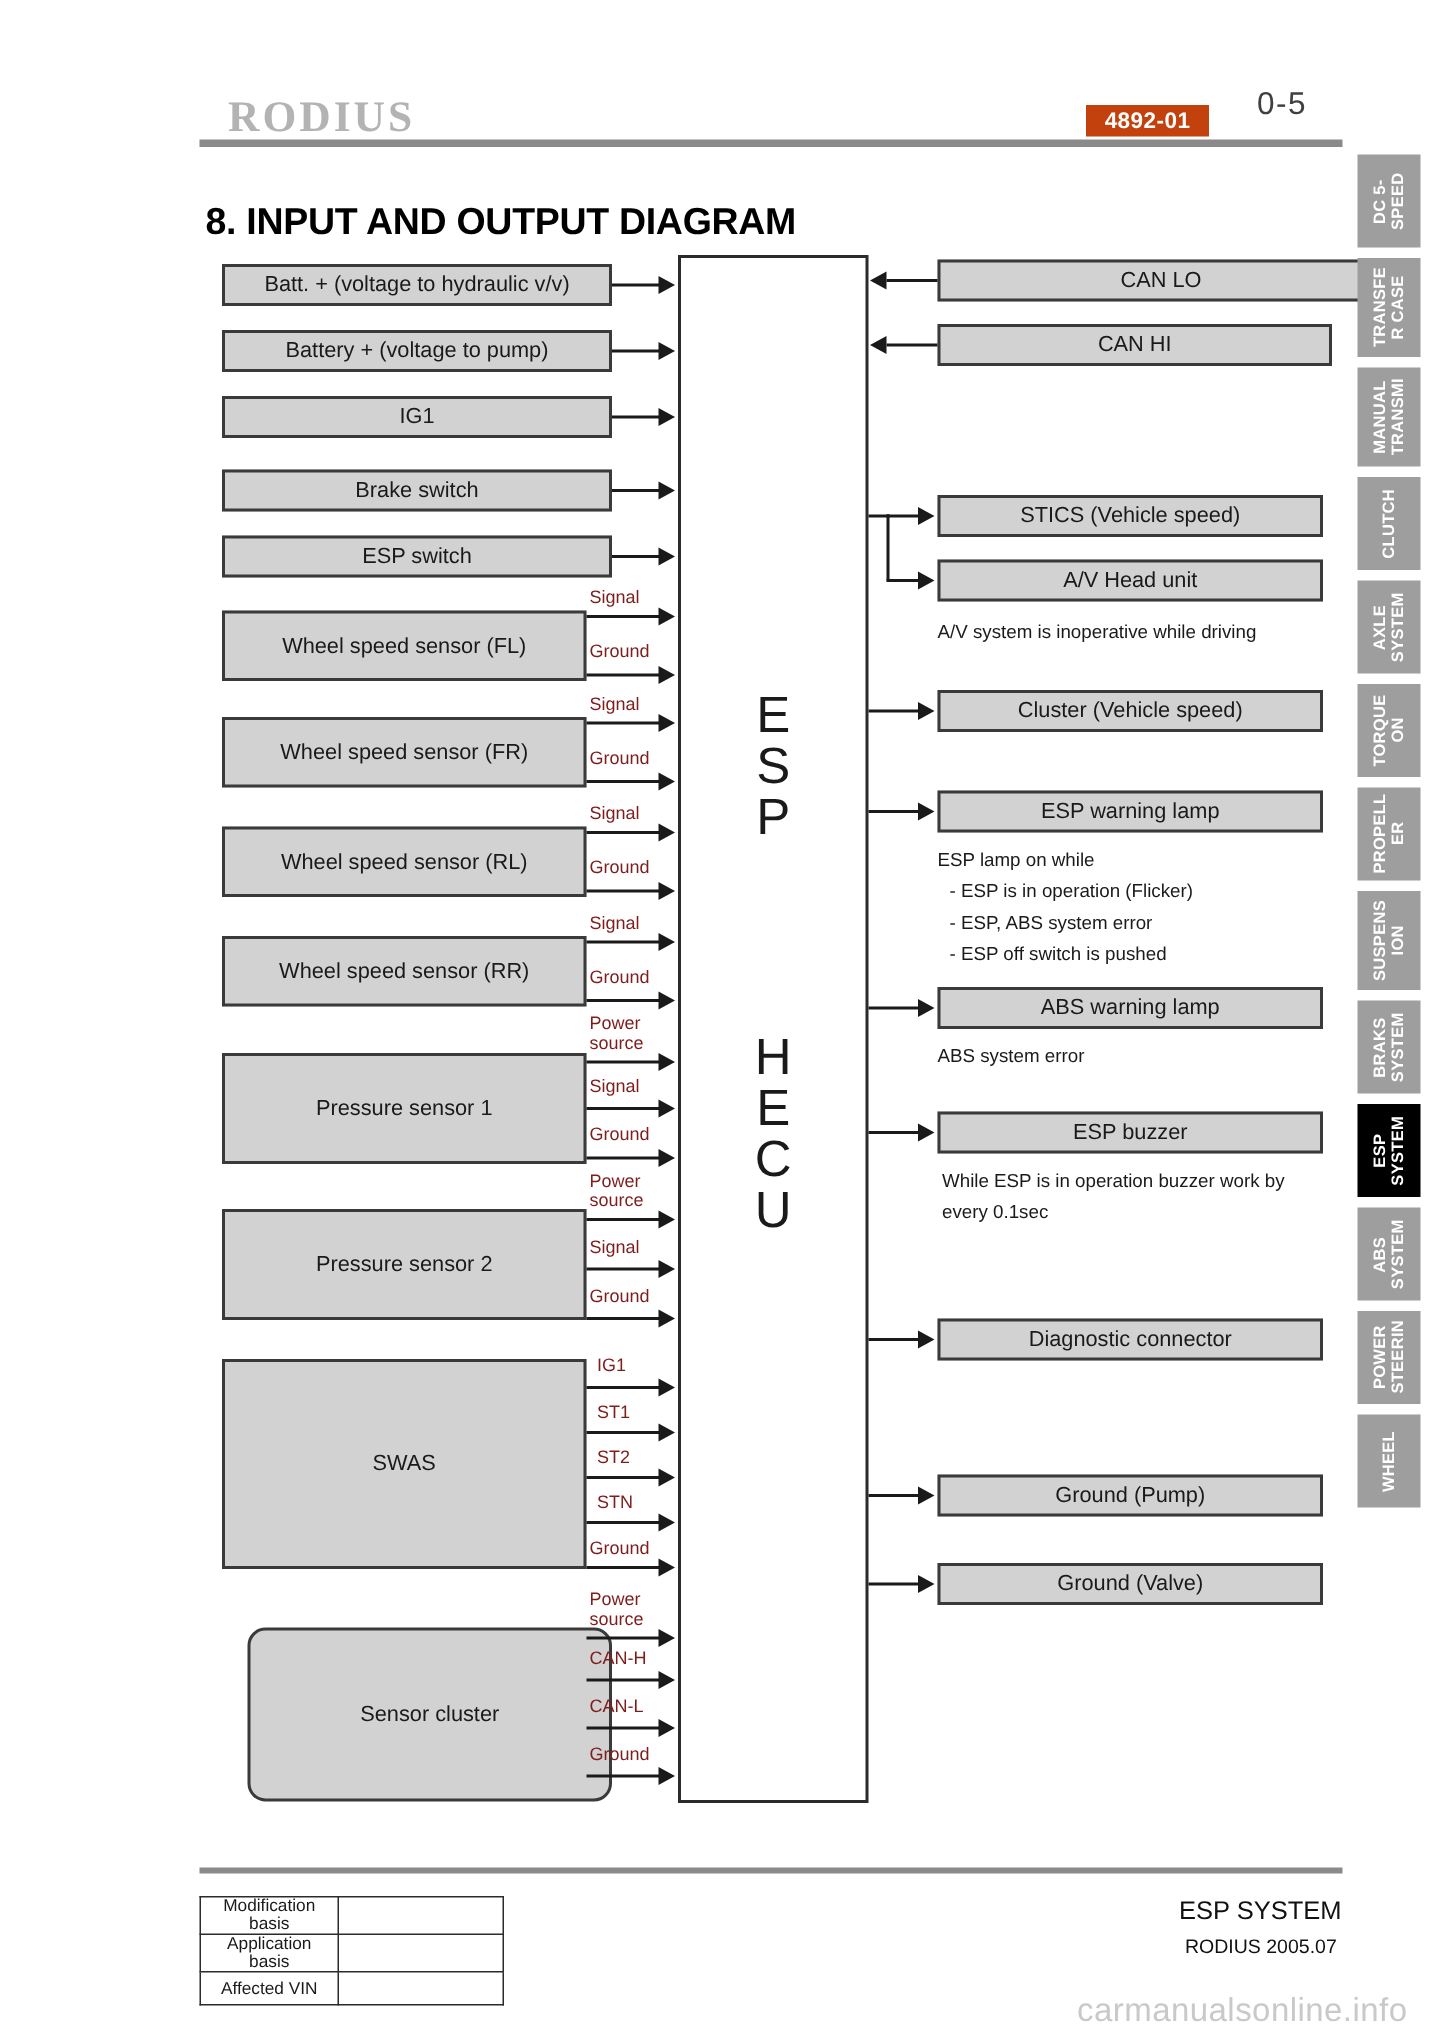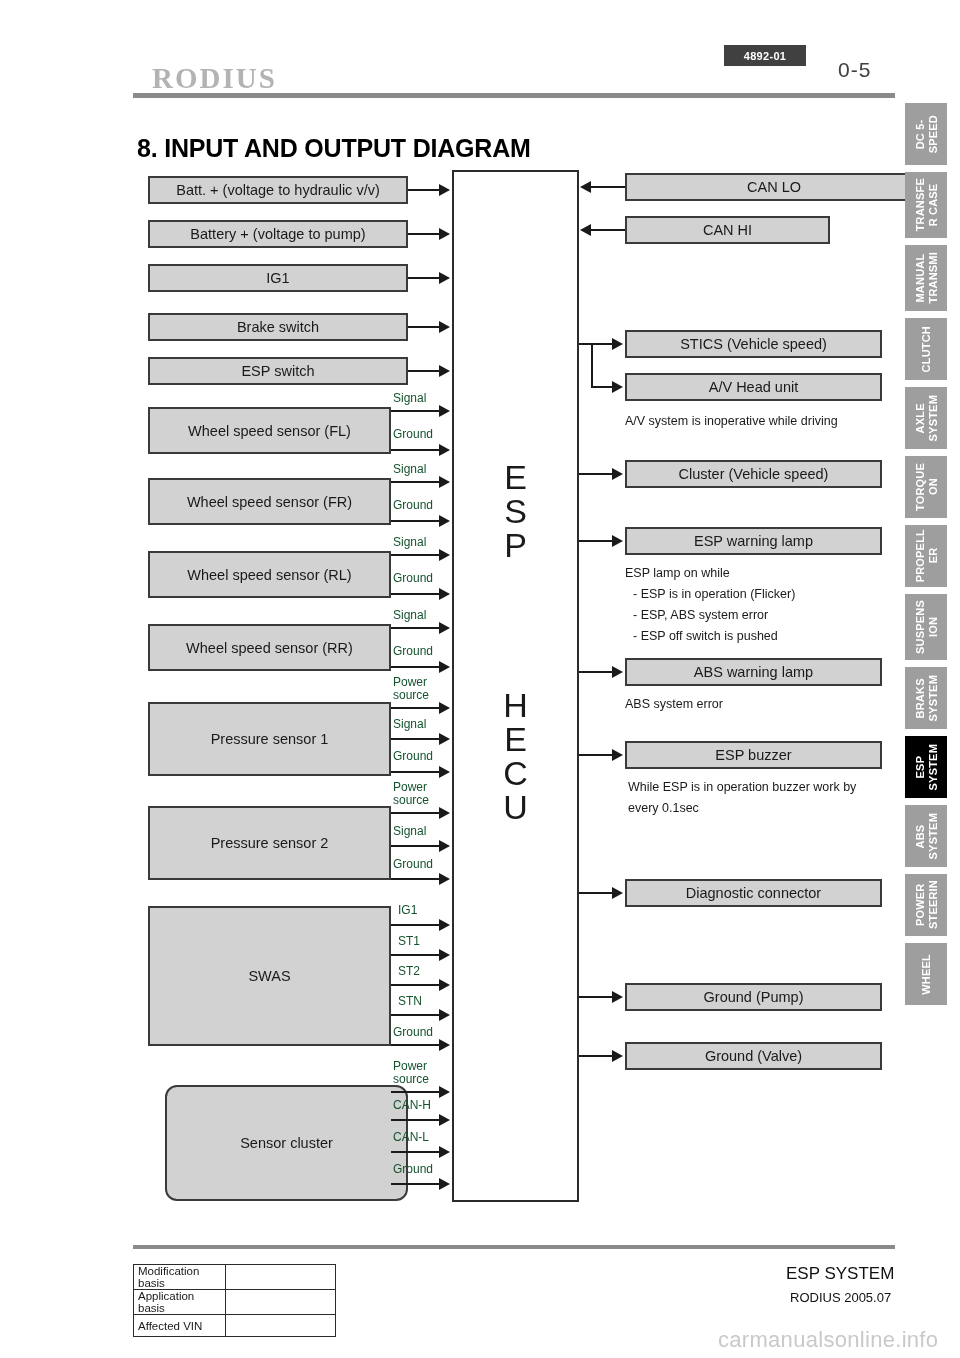--- a/index.html
+++ b/index.html
@@ -10,22 +10,22 @@
   .page{position:absolute;inset:0;}
 
   
   .logo{
     position:absolute;left:152px;top:62px;
     font-family:"Liberation Serif", serif;
     font-size:29px;font-weight:bold;letter-spacing:2px;
     color:#b3b3b3;
   }
   .doc-code{
-    position:absolute;left:724px;top:45px;width:82px;height:21px;
-    background:#404040;color:#ffffff;font-size:11px;font-weight:bold;
+    position:absolute;left:724px;top:70px;width:82px;height:21px;
+    background:#c2410c;color:#ffffff;font-size:15px;font-weight:bold;
     display:flex;align-items:center;justify-content:center;letter-spacing:.3px;
   }
   .page-no{
     position:absolute;left:838px;top:58px;font-size:21px;color:#404040;
     letter-spacing:1px;
   }
   .rule-top{
     position:absolute;left:133px;top:93px;width:762px;height:5px;background:#8a8a8a;
   }
 
@@ -60,21 +60,21 @@
     border-top:6px solid transparent;border-bottom:6px solid transparent;
     border-left:11px solid #1a1a1a;
   }
   .arrow-l{
     position:absolute;width:0;height:0;
     border-top:6px solid transparent;border-bottom:6px solid transparent;
     border-right:11px solid #1a1a1a;
   }
 
   .plabel{
-    position:absolute;font-size:12px;color:#14532d;white-space:nowrap;
+    position:absolute;font-size:12px;color:#7f1d1d;white-space:nowrap;
     line-height:12.5px;
   }
   .note{
     position:absolute;font-size:12.5px;color:#1a1a1a;white-space:nowrap;
     line-height:18px;
   }
 
   
   .tabs{position:absolute;left:905px;top:103px;width:42px;}
   .tab{
@@ -92,21 +92,21 @@
   .rule-bottom{
     position:absolute;left:133px;top:1245px;width:762px;height:4px;background:#8a8a8a;
   }
   .ftable{
     position:absolute;left:133px;top:1264px;border-collapse:collapse;
   }
   .ftable td{
     border:1px solid #2b2b2b;height:22px;font-size:11.5px;color:#1a1a1a;
     padding:0 4px;box-sizing:border-box;
   }
-  .ftable td.k{width:92px;}
+  .ftable td.k{width:92px;text-align:center;}
   .ftable td.v{width:110px;}
   .foot-title{
     position:absolute;left:786px;top:1264px;font-size:17px;color:#111;
   }
   .foot-sub{
     position:absolute;left:790px;top:1290px;font-size:13px;color:#111;
   }
   .watermark{
     position:absolute;left:718px;top:1327px;font-size:22px;color:#c9c9c9;
     letter-spacing:.3px;
@@ -242,21 +242,21 @@
   <div class="hline" style="left:391px;top:1151px;width:50px;"></div>
   <div class="arrow-r" style="left:439px;top:1146px;"></div>
   <div class="plabel" style="left:393px;top:1163px;">Ground</div>
   <div class="hline" style="left:391px;top:1183px;width:50px;"></div>
   <div class="arrow-r" style="left:439px;top:1178px;"></div>
 
   <div class="dbox" style="left:625px;top:173px;width:298px;height:28px;">CAN LO</div>
   <div class="hline" style="left:591px;top:186px;width:34px;"></div>
   <div class="arrow-l" style="left:580px;top:181px;"></div>
 
-  <div class="dbox" style="left:625px;top:216px;width:205px;height:28px;">CAN HI</div>
+  <div class="dbox" style="left:625px;top:216px;width:263px;height:28px;">CAN HI</div>
   <div class="hline" style="left:591px;top:229px;width:34px;"></div>
   <div class="arrow-l" style="left:580px;top:224px;"></div>
 
   <div class="dbox" style="left:625px;top:330px;width:257px;height:28px;">STICS (Vehicle speed)</div>
   <div class="dbox" style="left:625px;top:373px;width:257px;height:28px;">A/V Head unit</div>
   <div class="hline" style="left:579px;top:343px;width:14px;"></div>
   <div class="vline" style="left:591px;top:343px;height:44px;"></div>
   <div class="hline" style="left:591px;top:343px;width:23px;"></div>
   <div class="arrow-r" style="left:612px;top:338px;"></div>
   <div class="hline" style="left:591px;top:386px;width:23px;"></div>

